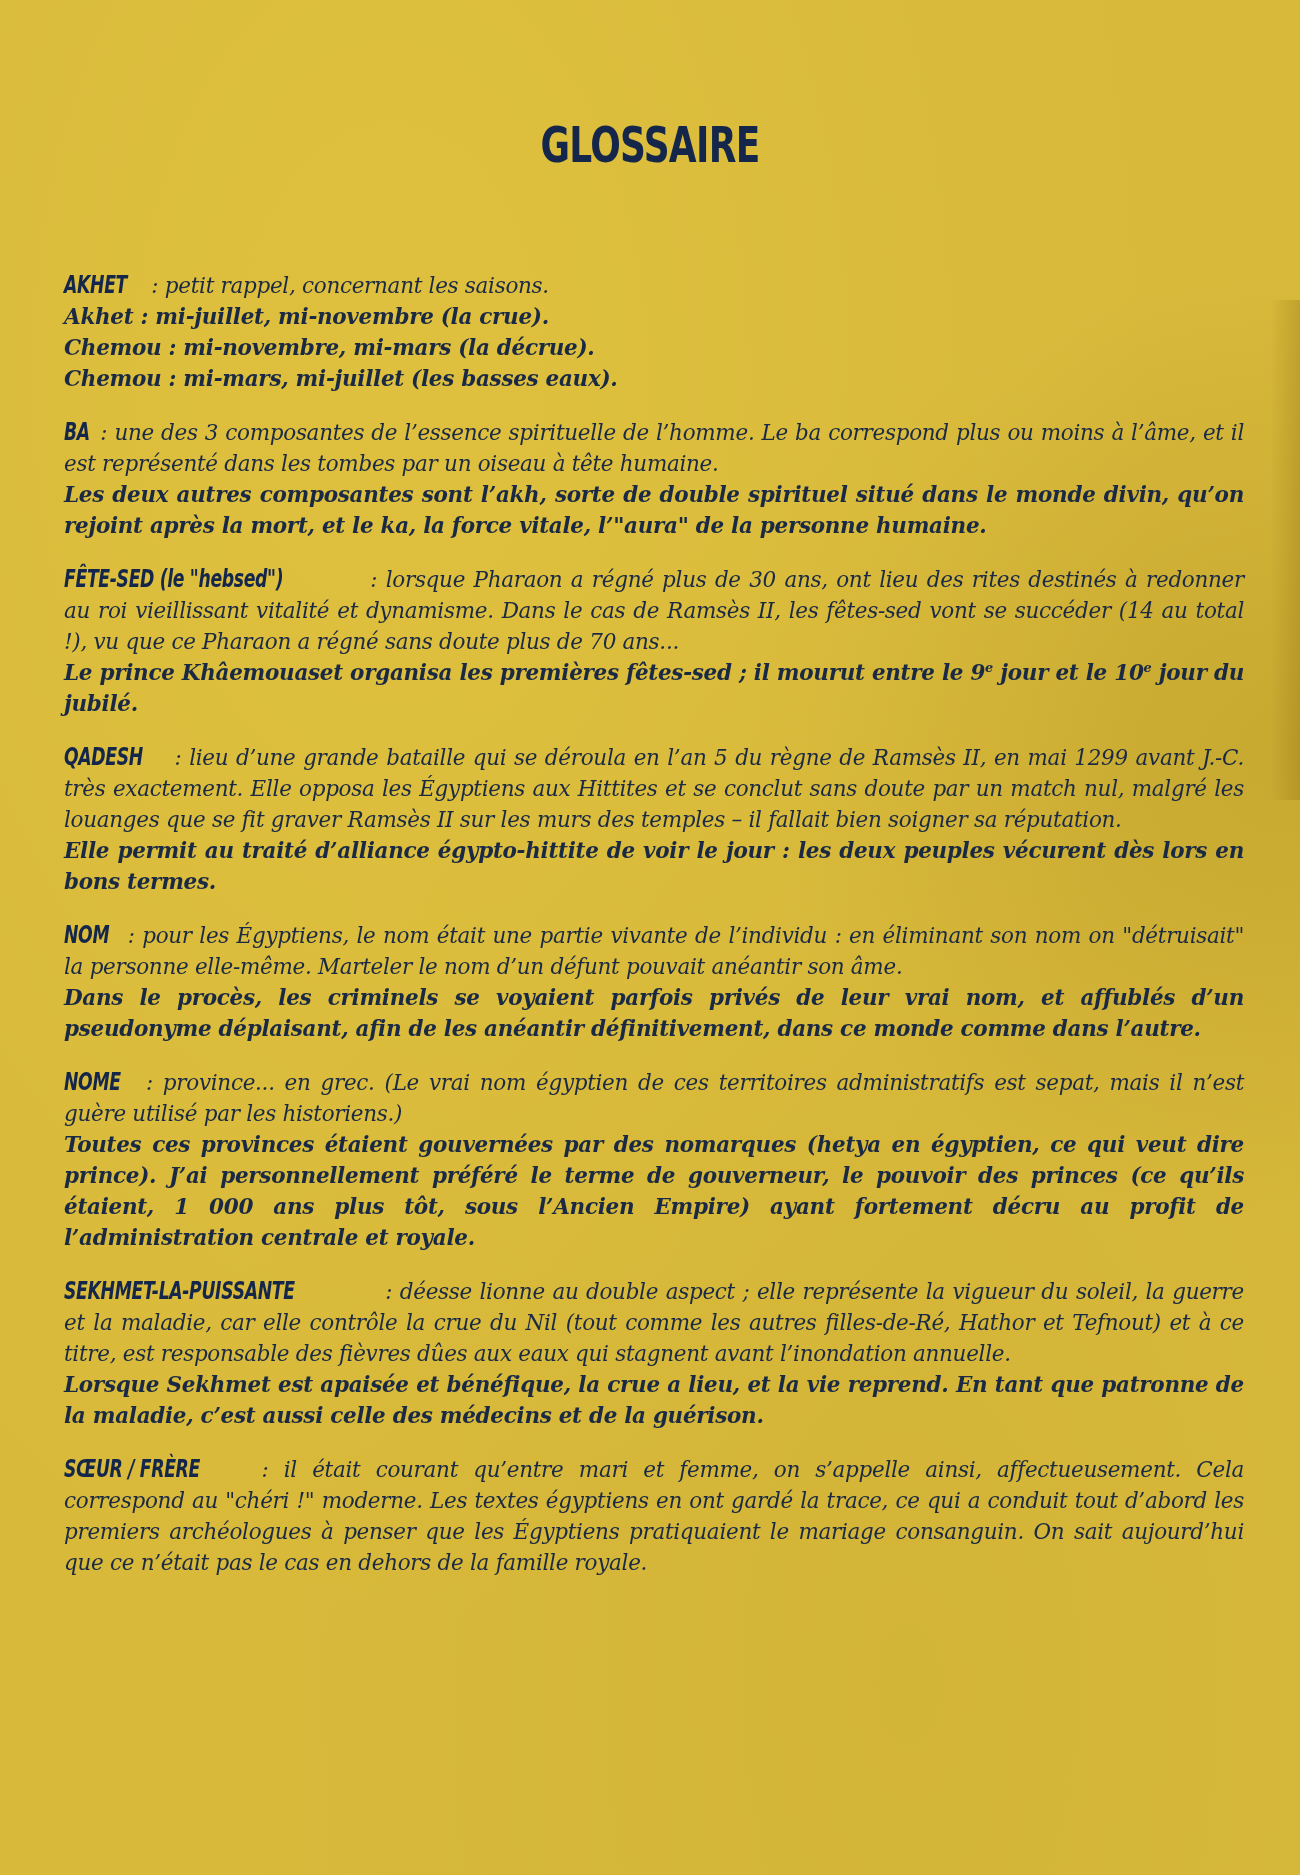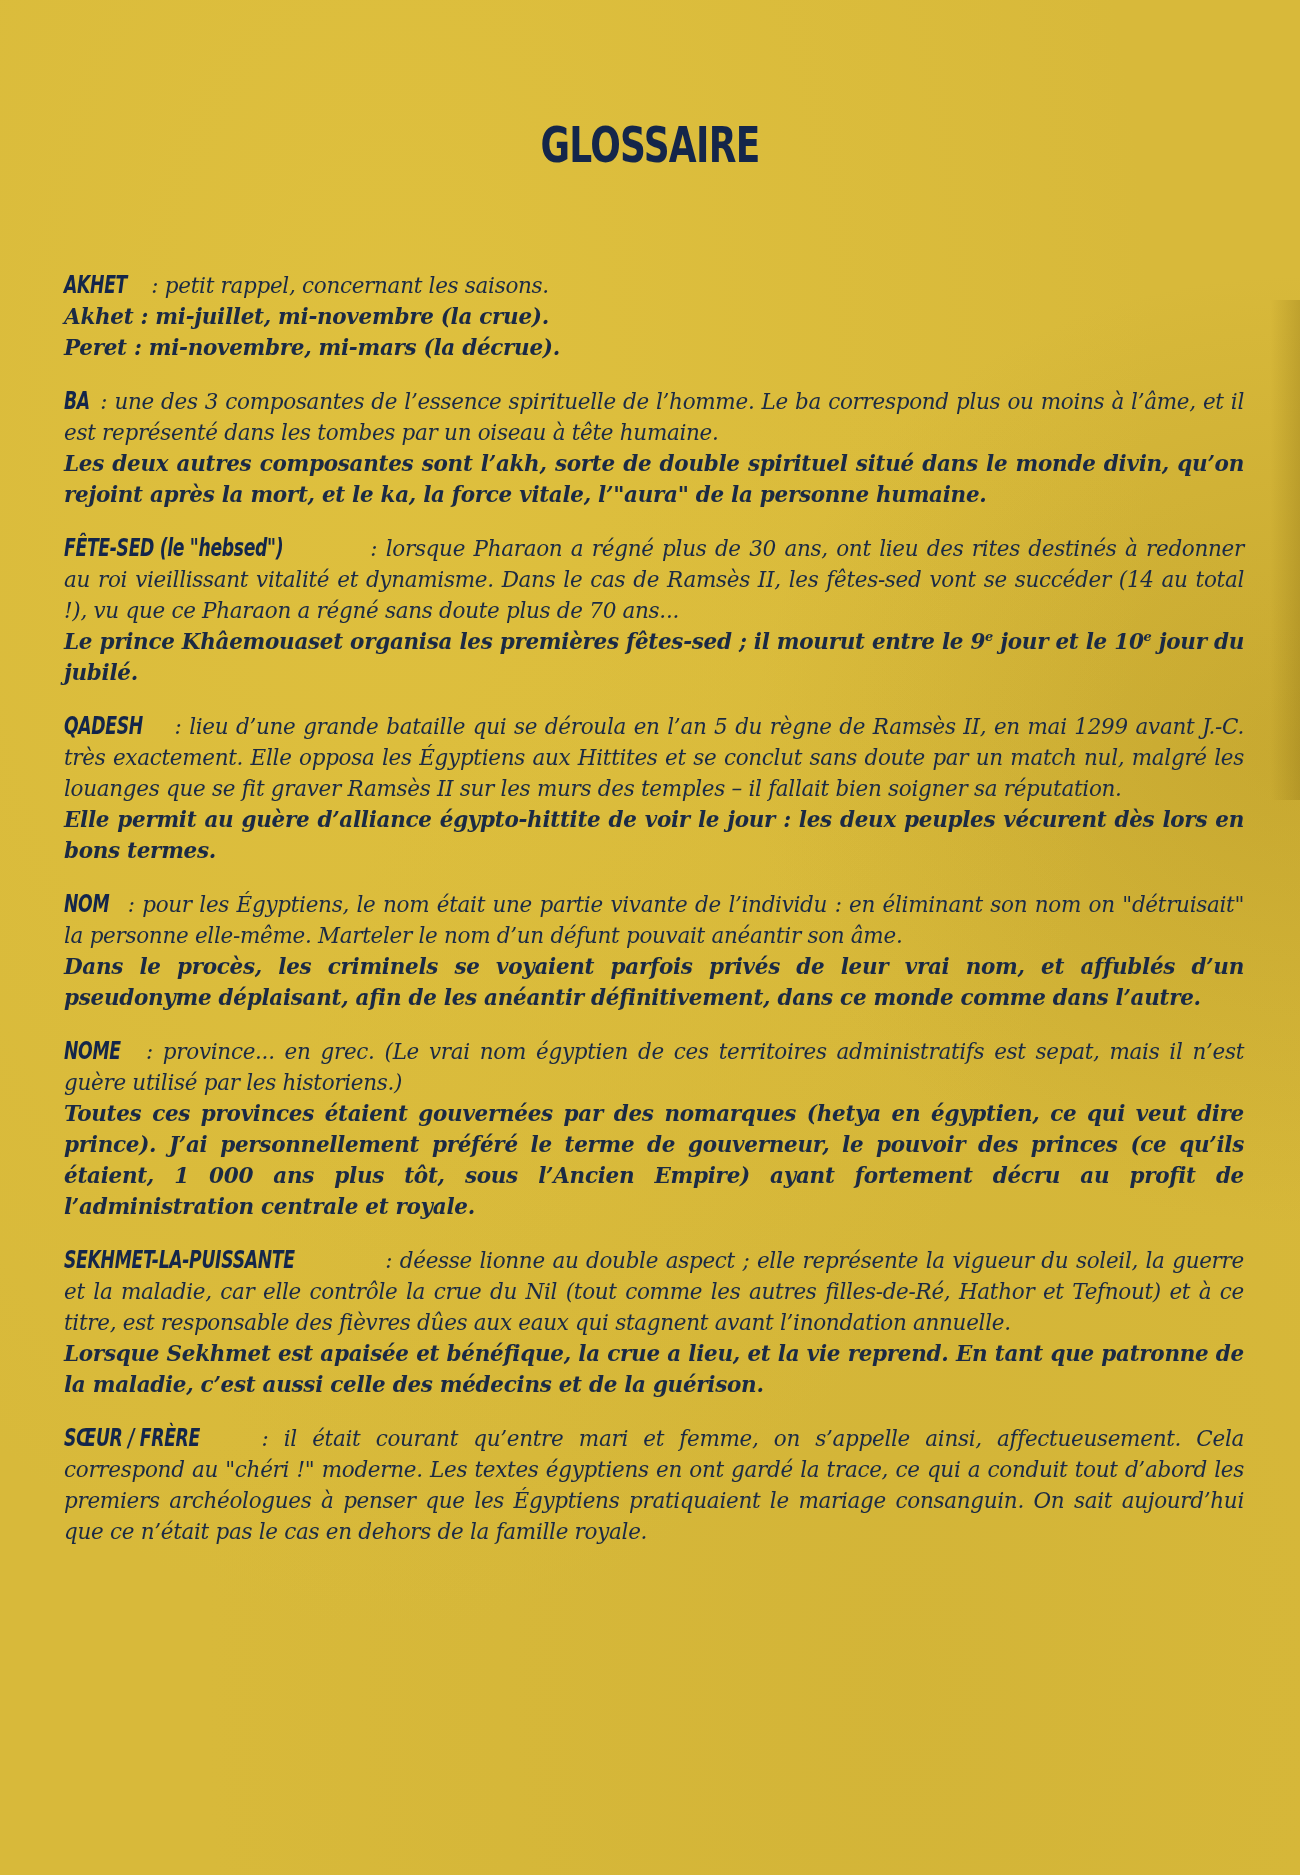--- a/index.html
+++ b/index.html
@@ -93,37 +93,38 @@
 <div class="page">
   <div class="shadow-edge"></div>
 
   <h1 class="title">GLOSSAIRE</h1>
 
   <div class="content">
 
     <div class="entry">
       <span class="head-wrap"><span class="head">AKHET</span></span><span> : </span><span>petit rappel, concernant les saisons.</span>
       <span class="line">Akhet : mi-juillet, mi-novembre (la crue).</span>
-      <span class="line">Peret : mi-novembre, mi-mars (la décrue).</span>
+      <span class="line">Chemou : mi-novembre, mi-mars (la décrue).</span>
+      <span class="line">Chemou : mi-mars, mi-juillet (les basses eaux).</span>
     </div>
 
     <div class="entry">
       <span class="head-wrap"><span class="head">BA</span></span><span> : </span><span>une des 3 composantes de l’essence spirituelle de l’homme. Le ba correspond plus ou moins à l’âme, et il est représenté dans les tombes par un oiseau à tête humaine.</span>
       <span class="line">Les deux autres composantes sont l’akh, sorte de double spirituel situé dans le monde divin, qu’on rejoint après la mort, et le ka, la force vitale, l’"aura" de la personne humaine.</span>
     </div>
 
     <div class="entry">
       <span class="head-wrap"><span class="head">FÊTE-SED (le "hebsed")</span></span><span> : </span><span>lorsque Pharaon a régné plus de 30 ans, ont lieu des rites destinés à redonner au roi vieillissant vitalité et dynamisme. Dans le cas de Ramsès II, les fêtes-sed vont se succéder (14 au total !), vu que ce Pharaon a régné sans doute plus de 70 ans...</span>
       <span class="line"><span>Le prince Khâemouaset organisa les premières fêtes-sed ; il mourut entre le 9</span><sup>e</sup><span> jour et le 10</span><sup>e</sup><span> jour du jubilé.</span></span>
     </div>
 
 
     <div class="entry">
       <span class="head-wrap"><span class="head">QADESH</span></span><span> : </span><span>lieu d’une grande bataille qui se déroula en l’an 5 du règne de Ramsès II, en mai 1299 avant J.-C. très exactement. Elle opposa les Égyptiens aux Hittites et se conclut sans doute par un match nul, malgré les louanges que se fit graver Ramsès II sur les murs des temples – il fallait bien soigner sa réputation.</span>
-      <span class="line">Elle permit au guère d’alliance égypto-hittite de voir le jour : les deux peuples vécurent dès lors en bons termes.</span>
+      <span class="line">Elle permit au traité d’alliance égypto-hittite de voir le jour : les deux peuples vécurent dès lors en bons termes.</span>
     </div>
 
     <div class="entry">
       <span class="head-wrap"><span class="head">NOM</span></span><span> : </span><span>pour les Égyptiens, le nom était une partie vivante de l’individu : en éliminant son nom on "détruisait" la personne elle-même. Marteler le nom d’un défunt pouvait anéantir son âme.</span>
       <span class="line">Dans le procès, les criminels se voyaient parfois privés de leur vrai nom, et affublés d’un pseudonyme déplaisant, afin de les anéantir définitivement, dans ce monde comme dans l’autre.</span>
     </div>
 
     <div class="entry">
       <span class="head-wrap"><span class="head">NOME</span></span><span> : </span><span>province... en grec. (Le vrai nom égyptien de ces territoires administratifs est sepat, mais il n’est guère utilisé par les historiens.)</span>
       <span class="line">Toutes ces provinces étaient gouvernées par des nomarques (hetya en égyptien, ce qui veut dire prince). J’ai personnellement préféré le terme de gouverneur, le pouvoir des princes (ce qu’ils étaient, 1 000 ans plus tôt, sous l’Ancien Empire) ayant fortement décru au profit de l’administration centrale et royale.</span>

